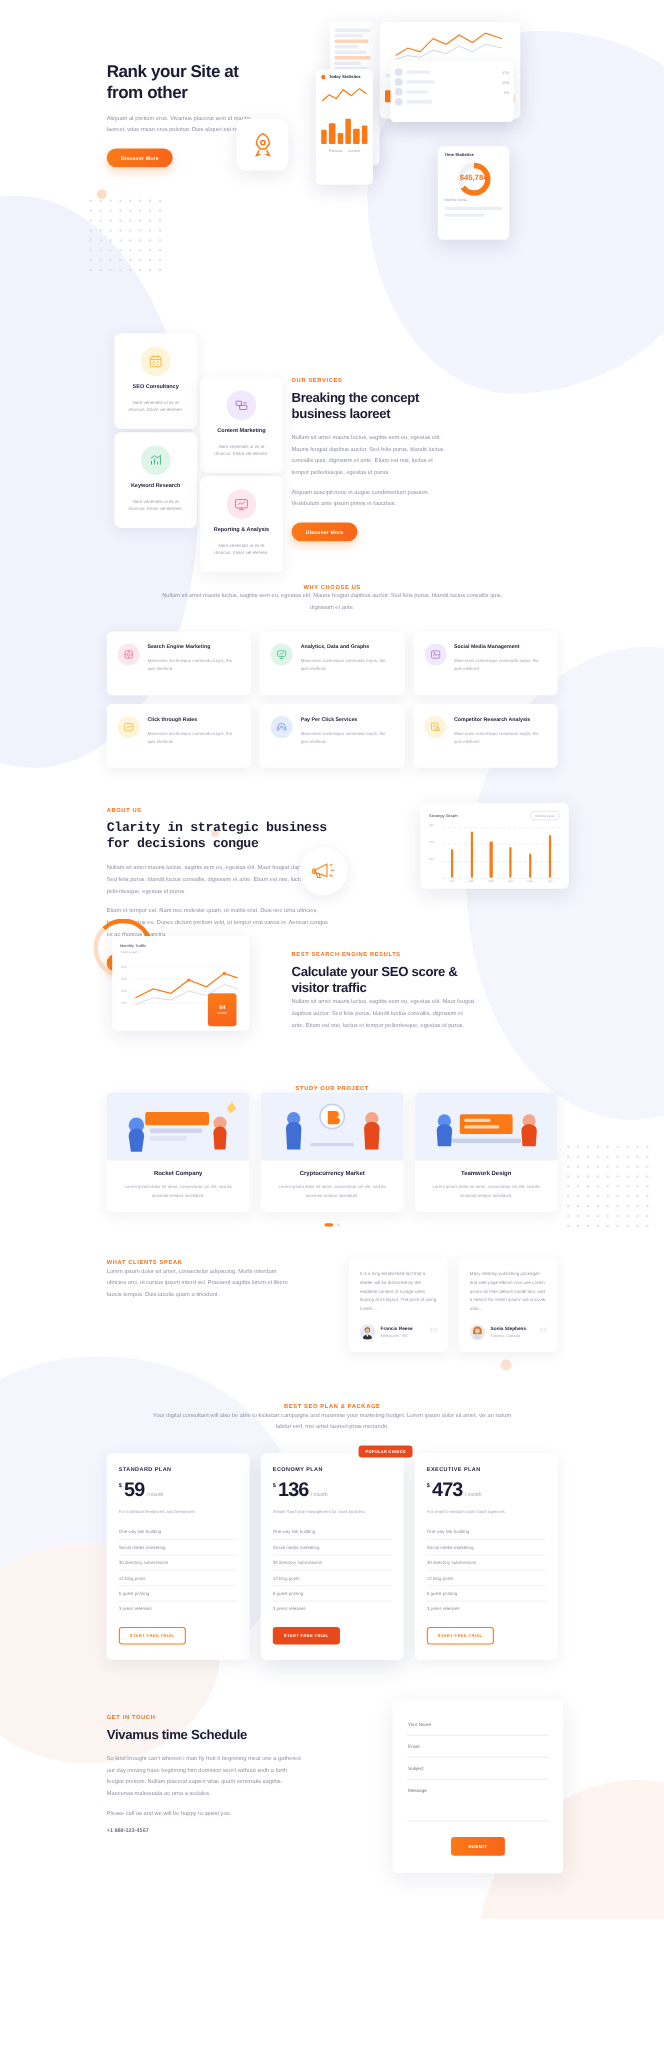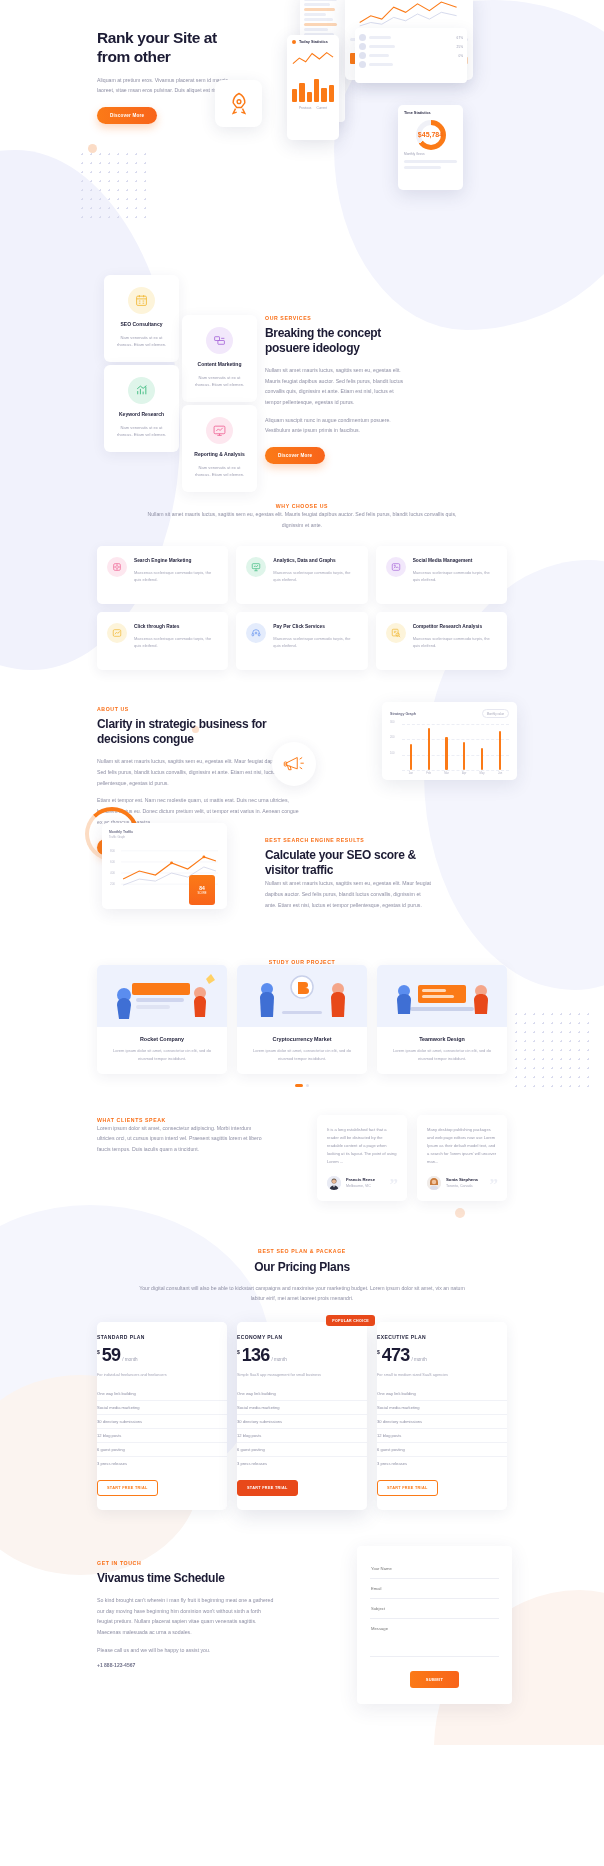--- a/index.html
+++ b/index.html
@@ -39,21 +39,21 @@
   p.body { font-size:5.2px; line-height:2.05; color:#8e8fa4; }
   .btn-orange {
     display:inline-block; background:linear-gradient(90deg,#fb7a17,#f8641a);
     color:#fff; font-size:4.6px; font-weight:700; letter-spacing:.2px;
     padding:6px 13px; border-radius:20px; border:none; cursor:pointer;
     box-shadow:0 4px 9px rgba(249,110,22,.28);
   }
   .card { background:#fff; border-radius:6px; box-shadow:0 3px 14px rgba(40,45,90,.07); }
 
   
-  .hero { position:relative; height:270px; }
+  .hero { position:relative; height:270px;margin-top:28px; }
   .hero-copy { position:absolute; left:97px; top:28px; width:145px; }
   .hero-copy p.body { margin-top:8px; }
   .hero-copy .btn-orange { margin-top:11px; }
   .rocket-card { position:absolute; left:215px; top:80px; width:47px; height:47px;
     background:#fff; border-radius:8px; box-shadow:0 4px 16px rgba(40,45,90,.10);
     display:flex; align-items:center; justify-content:center; }
   .rocket-card svg { width:28px; height:28px; }
 
   
   .dash { position:absolute; }
@@ -106,21 +106,21 @@
     padding:11px 10px; display:flex; gap:7px; text-align:left; min-height:58px; }
   .f-ico { width:20px; height:20px; border-radius:50%; flex:0 0 20px;
     display:flex; align-items:center; justify-content:center; }
   .f-ico svg { width:10px; height:10px; }
   .f-name { font-size:4.8px; font-weight:700; line-height:1.5; color:#26263f; }
   .f-desc { font-size:4px; line-height:1.8; color:#a5a6b8; margin-top:4px; }
 
   
   .about { position:relative; padding-top:36px; height:145px; }
   .about-copy { width:205px; }
-  .about-copy h2 { margin:5px 0 9px; }
+  .about-copy h2 { margin:5px 0 9px;font-family:Liberation Mono, monospace; }
   .about-copy p { margin-bottom:7px; }
   .about-copy .btn-orange { margin-top:5px; }
   .about-chart { position:absolute; right:-10px; top:32px; width:135px; height:78px;
     background:#fff; border-radius:5px; box-shadow:0 5px 18px rgba(40,45,90,.10); padding:7px 8px; }
   .chart-hd { display:flex; justify-content:space-between; align-items:center; }
   .chart-hd .t { font-size:3.6px; color:#6f7089; font-weight:700; }
   .chart-hd .s { font-size:2.8px; color:#a8a9bb; border:.5px solid #e6e7f0; border-radius:6px; padding:1.5px 4px; }
   .chart-plot { position:relative; height:46px; margin-top:6px; padding-left:12px; }
   .gl { position:absolute; left:12px; right:0; border-top:.5px dashed #eceef5; }
   .ytick { position:absolute; left:0; font-size:2.6px; color:#b9bacb; transform:translateY(-3px); }
@@ -175,21 +175,21 @@
   .t-loc { font-size:3.6px; color:#a8a9bb; margin-top:1.5px; }
   .quote { position:absolute; right:9px; bottom:10px; font-size:17px; line-height:.6;
     color:#eceef5; font-family:"Liberation Serif", serif; font-weight:700; }
 
   
   .pricing { text-align:center; padding-top:36px; }
   .pricing h2 { margin:6px 0 8px; }
   .pricing > p.body { width:330px; margin:0 auto; }
   .p-grid { display:grid; grid-template-columns:repeat(3,1fr); gap:10px; margin-top:18px; text-align:left; }
   .p-card { background:#fff; border-radius:5px; box-shadow:0 3px 14px rgba(40,45,90,.08);
-    padding:12px 0 14px; position:relative; }
+    padding:12px 11px 14px; position:relative; }
   .p-card.pop { box-shadow:0 6px 20px rgba(40,45,90,.13); }
   .p-tag { position:absolute; right:-8px; top:-7px; background:#e8491a; color:#fff;
     font-size:3.6px; font-weight:700; letter-spacing:.3px; padding:3.5px 6px; border-radius:3px; }
   .p-name { font-size:5px; font-weight:700; letter-spacing:.4px; color:#26263f; text-transform:uppercase; }
   .p-price { display:flex; align-items:flex-end; gap:2px; margin-top:7px; }
   .p-cur { font-size:5px; font-weight:700; color:#1c1b34; transform:translateY(-9px); }
   .p-amt { font-size:18px; font-weight:700; letter-spacing:-.8px; color:#1c1b34; line-height:.95; }
   .p-per { font-size:4.6px; color:#9a9bae; transform:translateY(-2px); }
   .p-sub { font-size:3.8px; color:#a5a6b8; margin-top:8px; line-height:1.6; }
   .p-list { list-style:none; margin-top:9px; }
@@ -404,21 +404,21 @@
               <path d="M8 21h8M12 18v3"></path>
             <path d="M6 13l4-4 3 3 5-5"></path>
           </svg>
         </div>
         <div class="svc-name">Reporting &amp; Analysis</div>
         <div class="svc-desc">Nam venenatis ut ex at rhoncus. Etiam vel elemen.</div>
       </div>
 
       <div class="svc-copy">
         <div class="eyebrow">OUR SERVICES</div>
-        <h2 class="sec-title">Breaking the concept posuere ideology</h2>
+        <h2 class="sec-title">Breaking the concept business laoreet</h2>
         <p class="body">Nullam sit amet mauris luctus, sagittis sem eu, egestas elit. Mauris feugiat dapibus auctor. Sed felis purus, blandit luctus convallis quis, dignissim et ante. Etiam est nisl, luctus et tempor pellentesque, egestas id purus.</p>
         <p class="body">Aliquam suscipit nunc in augue condimentum posuere. Vestibulum ante ipsum primis in faucibus.</p>
         <button class="btn-orange">Discover More</button>
       </div>
     </section>
 
     <section class="container why">
       <div class="eyebrow">WHY CHOOSE US</div>
       <p class="body">Nullam sit amet mauris luctus, sagittis sem eu, egestas elit. Mauris feugiat dapibus auctor. Sed felis purus, blandit luctus convallis quis, dignissim et ante.</p>
 
@@ -705,21 +705,20 @@
               <div class="t-loc">Toronto, Canada</div>
             </div>
           </div>
           <div class="quote">”</div>
         </div>
       </div>
     </section>
 
     <section class="container pricing">
       <div class="eyebrow">BEST SEO PLAN &amp; PACKAGE</div>
-      <h2 class="sec-title">Our Pricing Plans</h2>
       <p class="body">Your digital consultant will also be able to kickstart campaigns and maximise your marketing budget. Lorem ipsum dolor sit amet, vix an natum labitur eirif, mei amet laoreet prois menandri.</p>
 
       <div class="p-grid">
 
         <div class="p-card">
           <div class="p-name">STANDARD PLAN</div>
           <div class="p-price">
             <span class="p-cur">$</span>
             <span class="p-amt">59</span>
             <span class="p-per">/ month</span>

